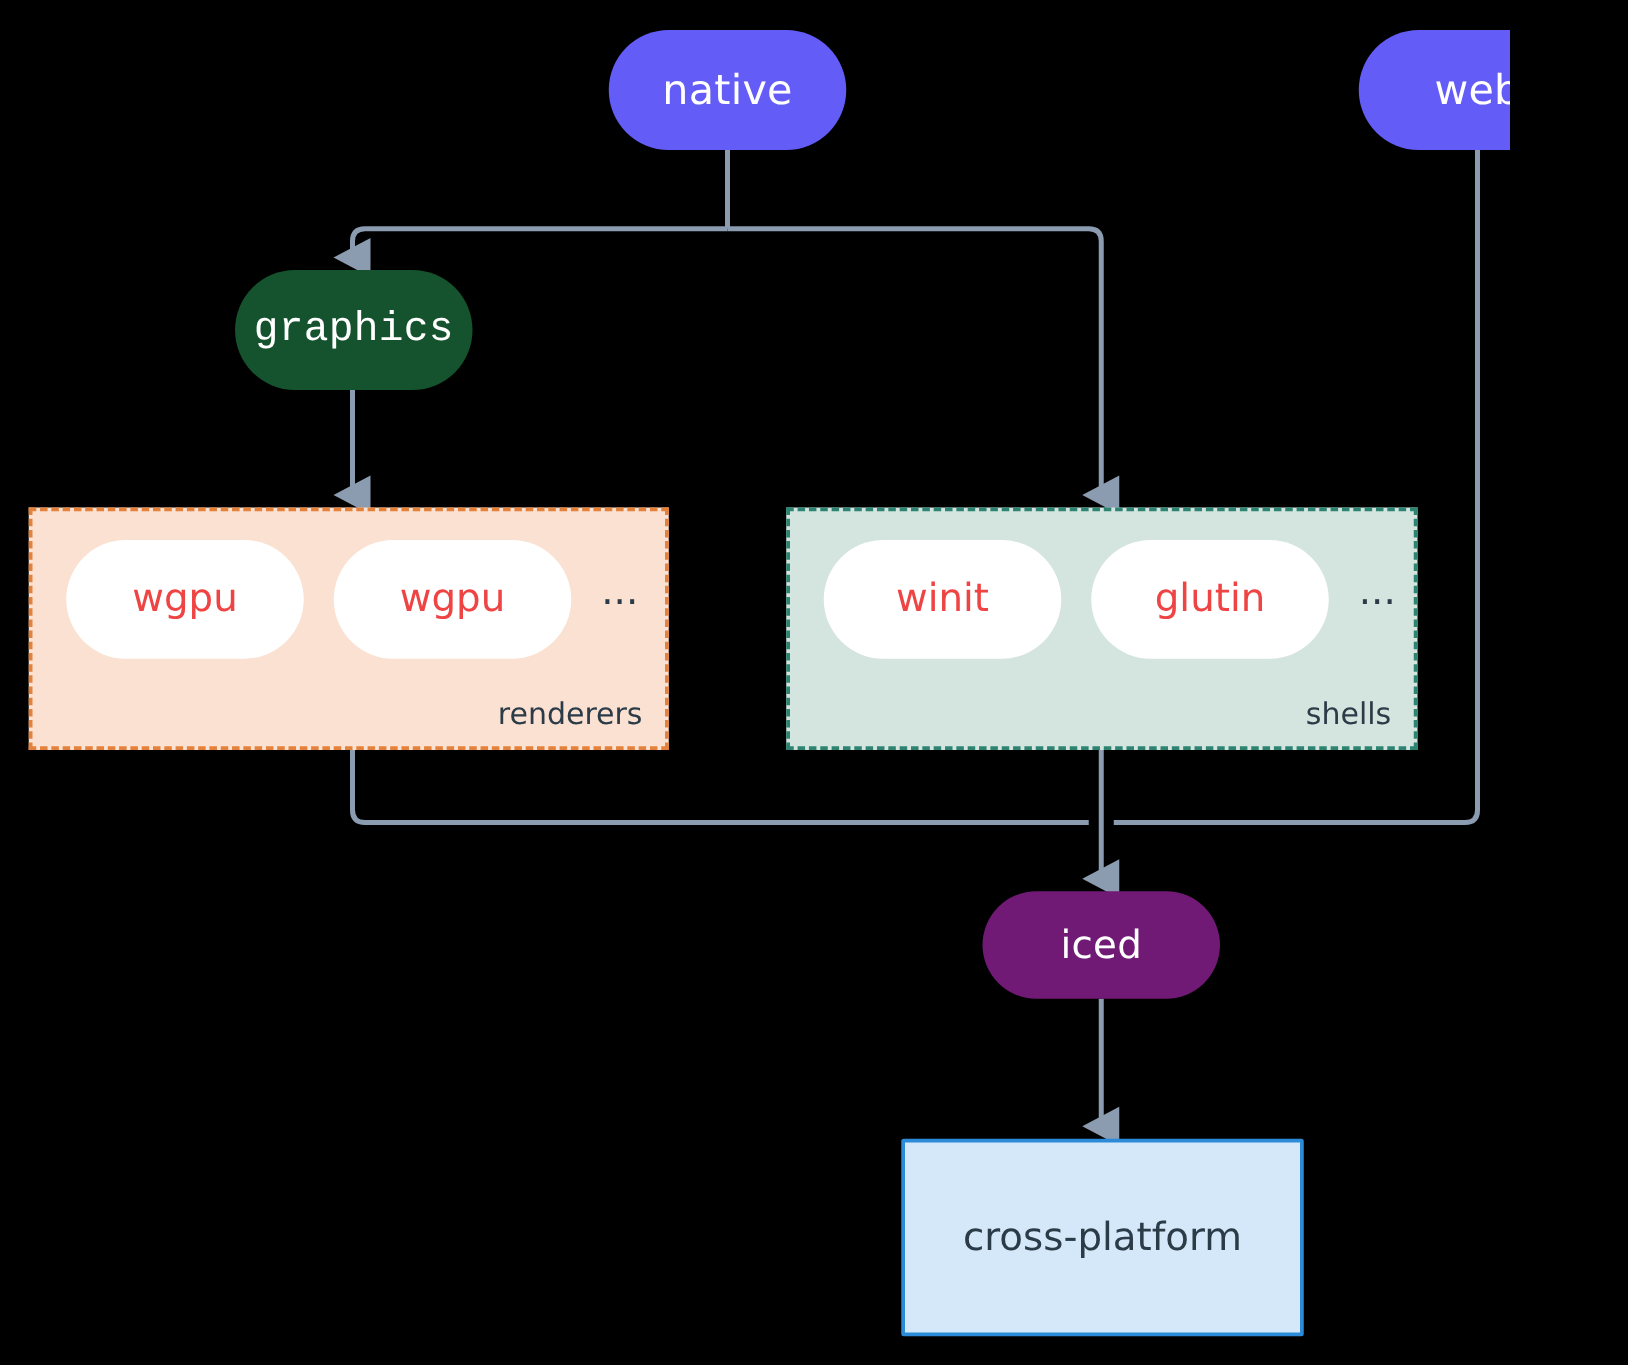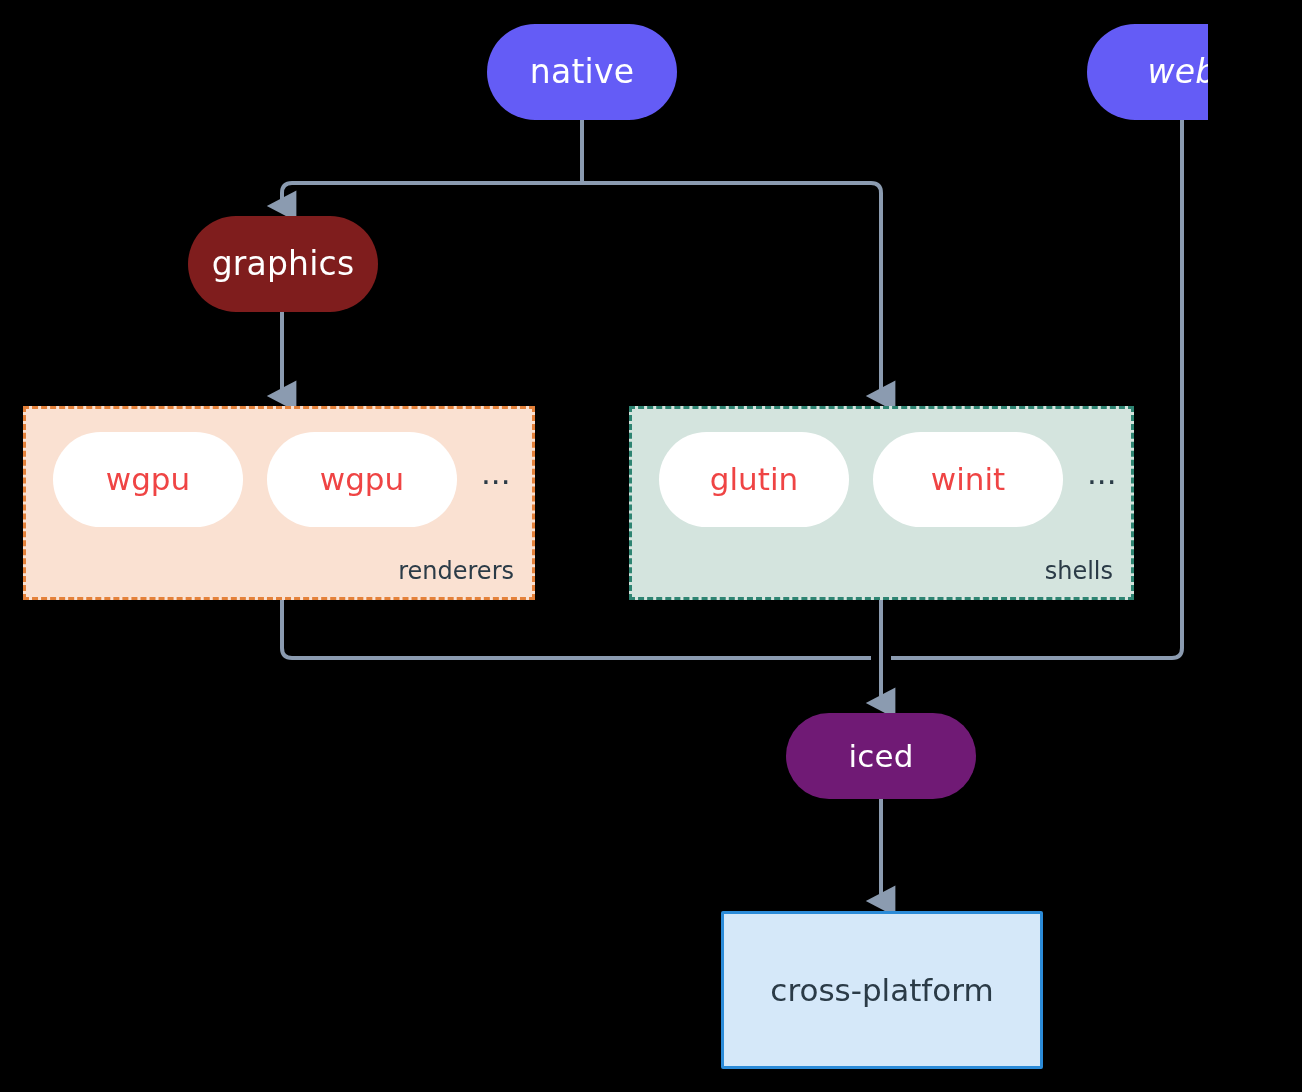--- a/index.html
+++ b/index.html
@@ -48,28 +48,28 @@
     width: 190px;
     height: 96px;
     background: #645cf6;
   }
   .node-web {
     left: 1087px;
     top: 24px;
     width: 190px;
     height: 96px;
     background: #645cf6;
-    font-style: italic;
   }
   .node-graphics {
     left: 188px;
     top: 216px;
     width: 190px;
     height: 96px;
-    background: #7f1d1d;
+    background: #14532d;
+    font-family: Liberation Mono, monospace;
   }
   .node-iced {
     left: 786px;
     top: 713px;
     width: 190px;
     height: 86px;
     background: #701a75;
     font-size: 31px;
   }
   .group-box {
@@ -201,24 +201,24 @@
         <span>wgpu</span>
       </div>
       <div class="ellipsis">...</div>
     </div>
     <div class="group-caption">renderers</div>
   </div>
 
   <div class="group-box group-shells">
     <div class="group-items">
       <div class="chip">
+        <span>winit</span>
+      </div>
+      <div class="chip">
         <span>glutin</span>
-      </div>
-      <div class="chip">
-        <span>winit</span>
       </div>
       <div class="ellipsis">...</div>
     </div>
     <div class="group-caption">shells</div>
   </div>
 
   <div class="node pill node-iced">
     <span>iced</span>
   </div>
 

